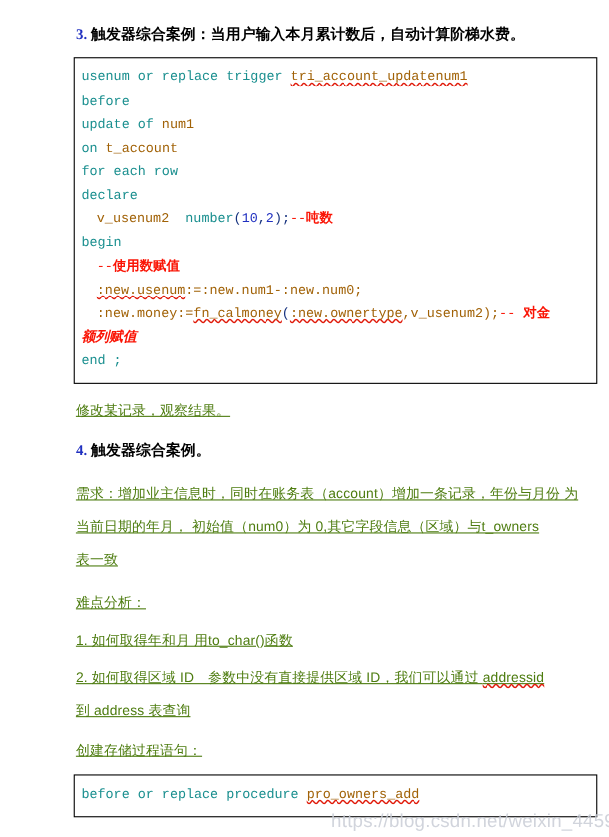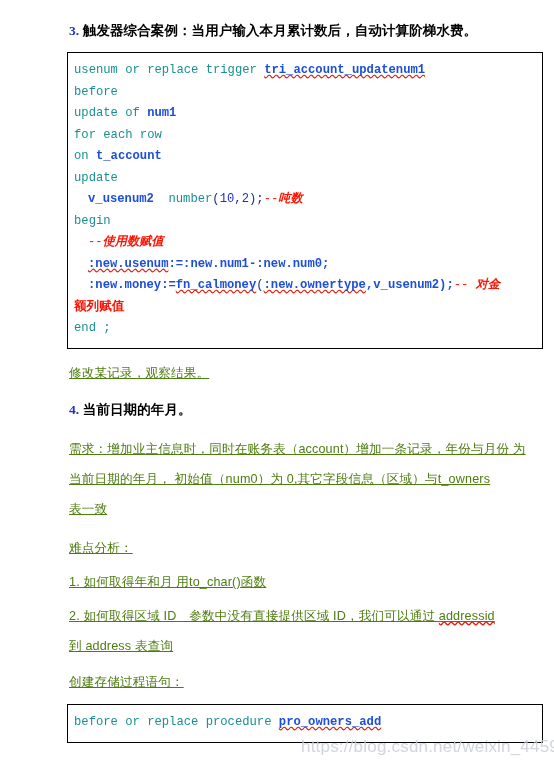--- a/index.html
+++ b/index.html
@@ -70,46 +70,46 @@
   .codeline {
     font-family: "Liberation Mono", "DejaVu Sans Mono", monospace;
     font-size: 12.2px;
     line-height: 21.5px;
     white-space: pre-wrap;
     word-break: break-word;
     color: #15317e;
     letter-spacing: 0px;
   }
   .kw      { color: #1a8f8f; }
-  .ident   { color: #1d4ed8; font-weight: bold; }
+  .ident   { color: #a16207; }
   .num     { color: #2030c0; }
   .punct   { color: #15317e; }
   .cmt     {
     color: #fa1405;
-    font-style: italic;
     font-weight: bold;
   }
   .cmt-dash {
     color: #fa1405;
     font-style: normal;
     font-weight: normal;
   }
   .squig {
     text-decoration: underline wavy #e01a0a;
     text-decoration-skip-ink: none;
     text-underline-offset: 1px;
   }
   .indent1 { padding-left: 14px; }
 
   
   .cmt-cont {
     font-family: "Liberation Mono", "DejaVu Sans Mono", monospace;
     font-size: 12.6px;
     line-height: 21.5px;
     color: #fa1405;
+    font-style: italic;
     font-weight: bold;
   }
 
   
   .watermark {
     position: absolute;
     left: 268px;
     top: 737px;
     font-family: "Liberation Sans", "DejaVu Sans", sans-serif;
     font-size: 17px;
@@ -135,25 +135,25 @@
   <div class="spacer-12"></div>
 
   <div class="codebox">
 
     <div class="codeline"><span class="kw">usenum or replace trigger</span> <span class="ident squig">tri_account_updatenum1</span></div>
 
     <div class="codeline"><span class="kw">before</span></div>
 
     <div class="codeline"><span class="kw">update of</span> <span class="ident">num1</span></div>
 
+    <div class="codeline"><span class="kw">on</span> <span class="ident">t_account</span></div>
+
     <div class="codeline"><span class="kw">for each row</span></div>
 
-    <div class="codeline"><span class="kw">on</span> <span class="ident">t_account</span></div>
-
-    <div class="codeline"><span class="kw">update</span></div>
+    <div class="codeline"><span class="kw">declare</span></div>
 
     <div class="codeline indent1"><span class="ident">v_usenum2</span>&nbsp; <span class="kw">number</span><span class="punct">(</span><span class="num">10</span><span class="punct">,</span><span class="num">2</span><span class="punct">);</span><span class="cmt-dash">--</span><span class="cmt">吨数</span></div>
 
     <div class="codeline"><span class="kw">begin</span></div>
 
     <div class="codeline indent1"><span class="cmt-dash">--</span><span class="cmt">使用数赋值</span></div>
 
     <div class="codeline indent1"><span class="ident squig">:new.usenum</span><span class="ident">:=:new.num1-:new.num0;</span></div>
 
 
@@ -166,21 +166,21 @@
   </div>
 
   <div class="spacer-14"></div>
 
   <div class="para">修改某记录，观察结果。</div>
 
   <div class="spacer-18"></div>
 
   <div class="heading">
     <span class="num">4.</span>
-    <span>当前日期的年月。</span>
+    <span>触发器综合案例。</span>
   </div>
 
   <div class="spacer-20"></div>
 
   <div class="para">需求：增加业主信息时，同时在账务表（account）增加一条记录，年份与月份 为</div>
   <div class="spacer-10"></div>
   <div class="para">当前日期的年月， 初始值（num0）为 0,其它字段信息（区域）与t_owners</div>
   <div class="spacer-10"></div>
   <div class="para">表一致</div>
 

